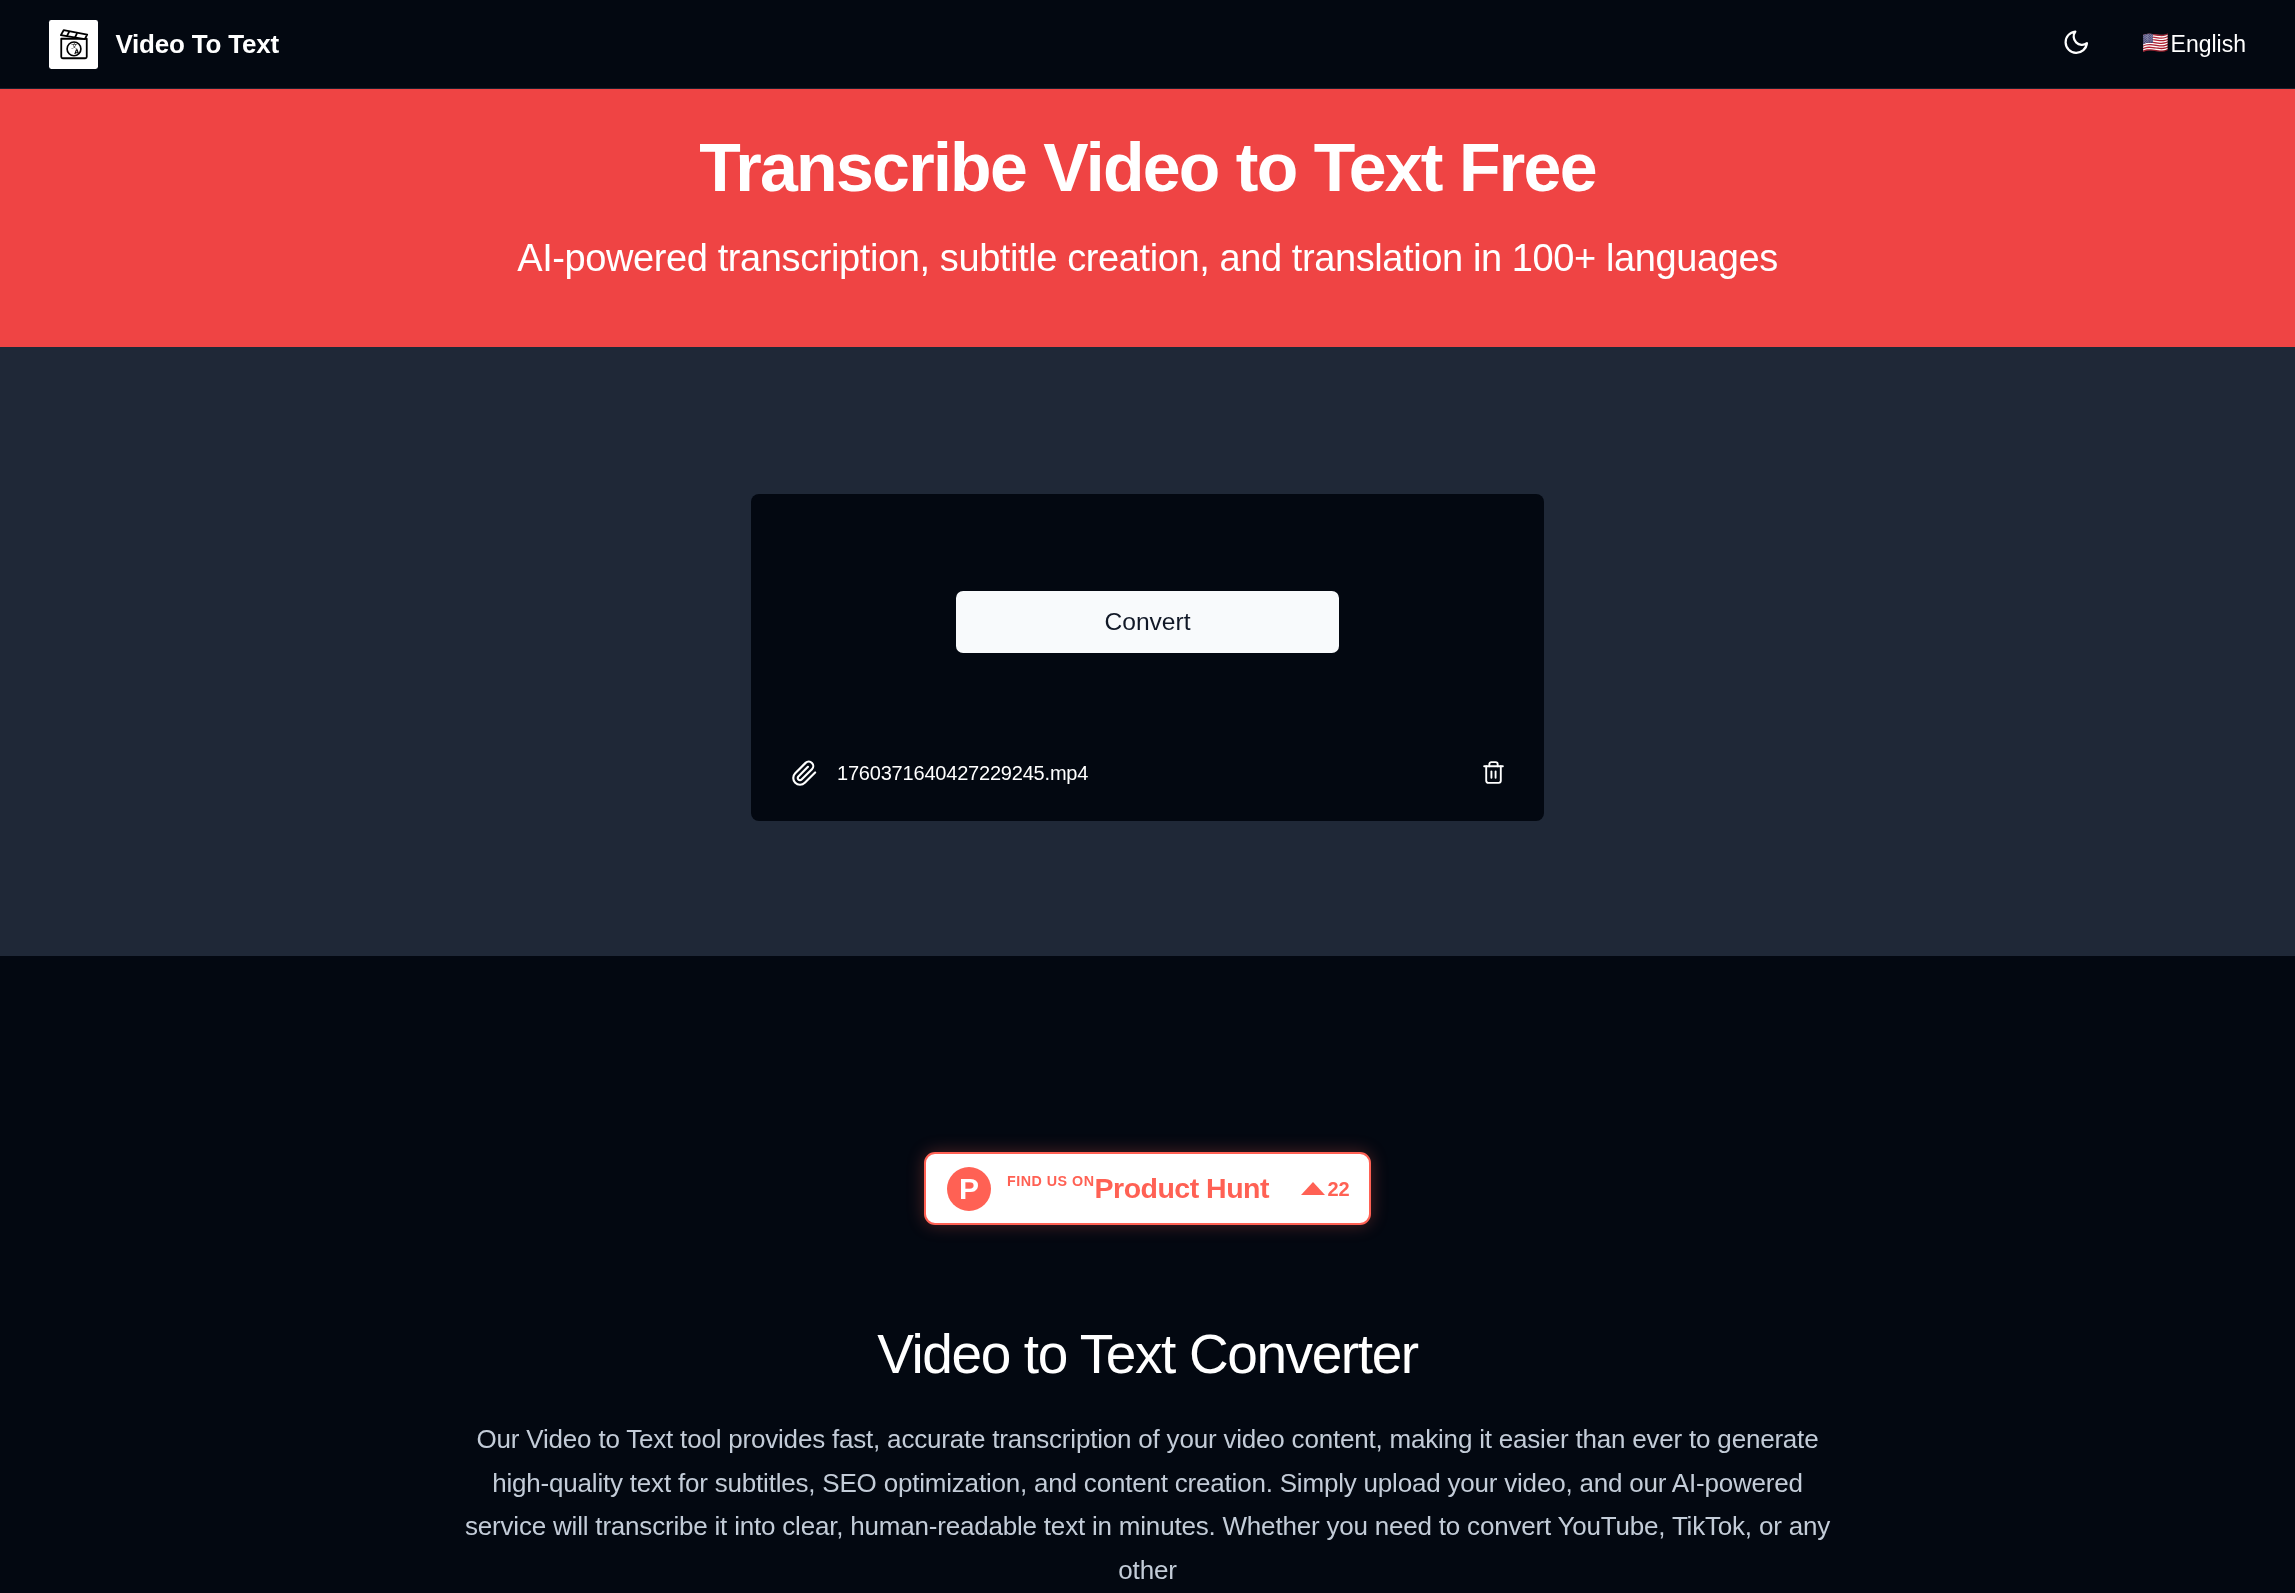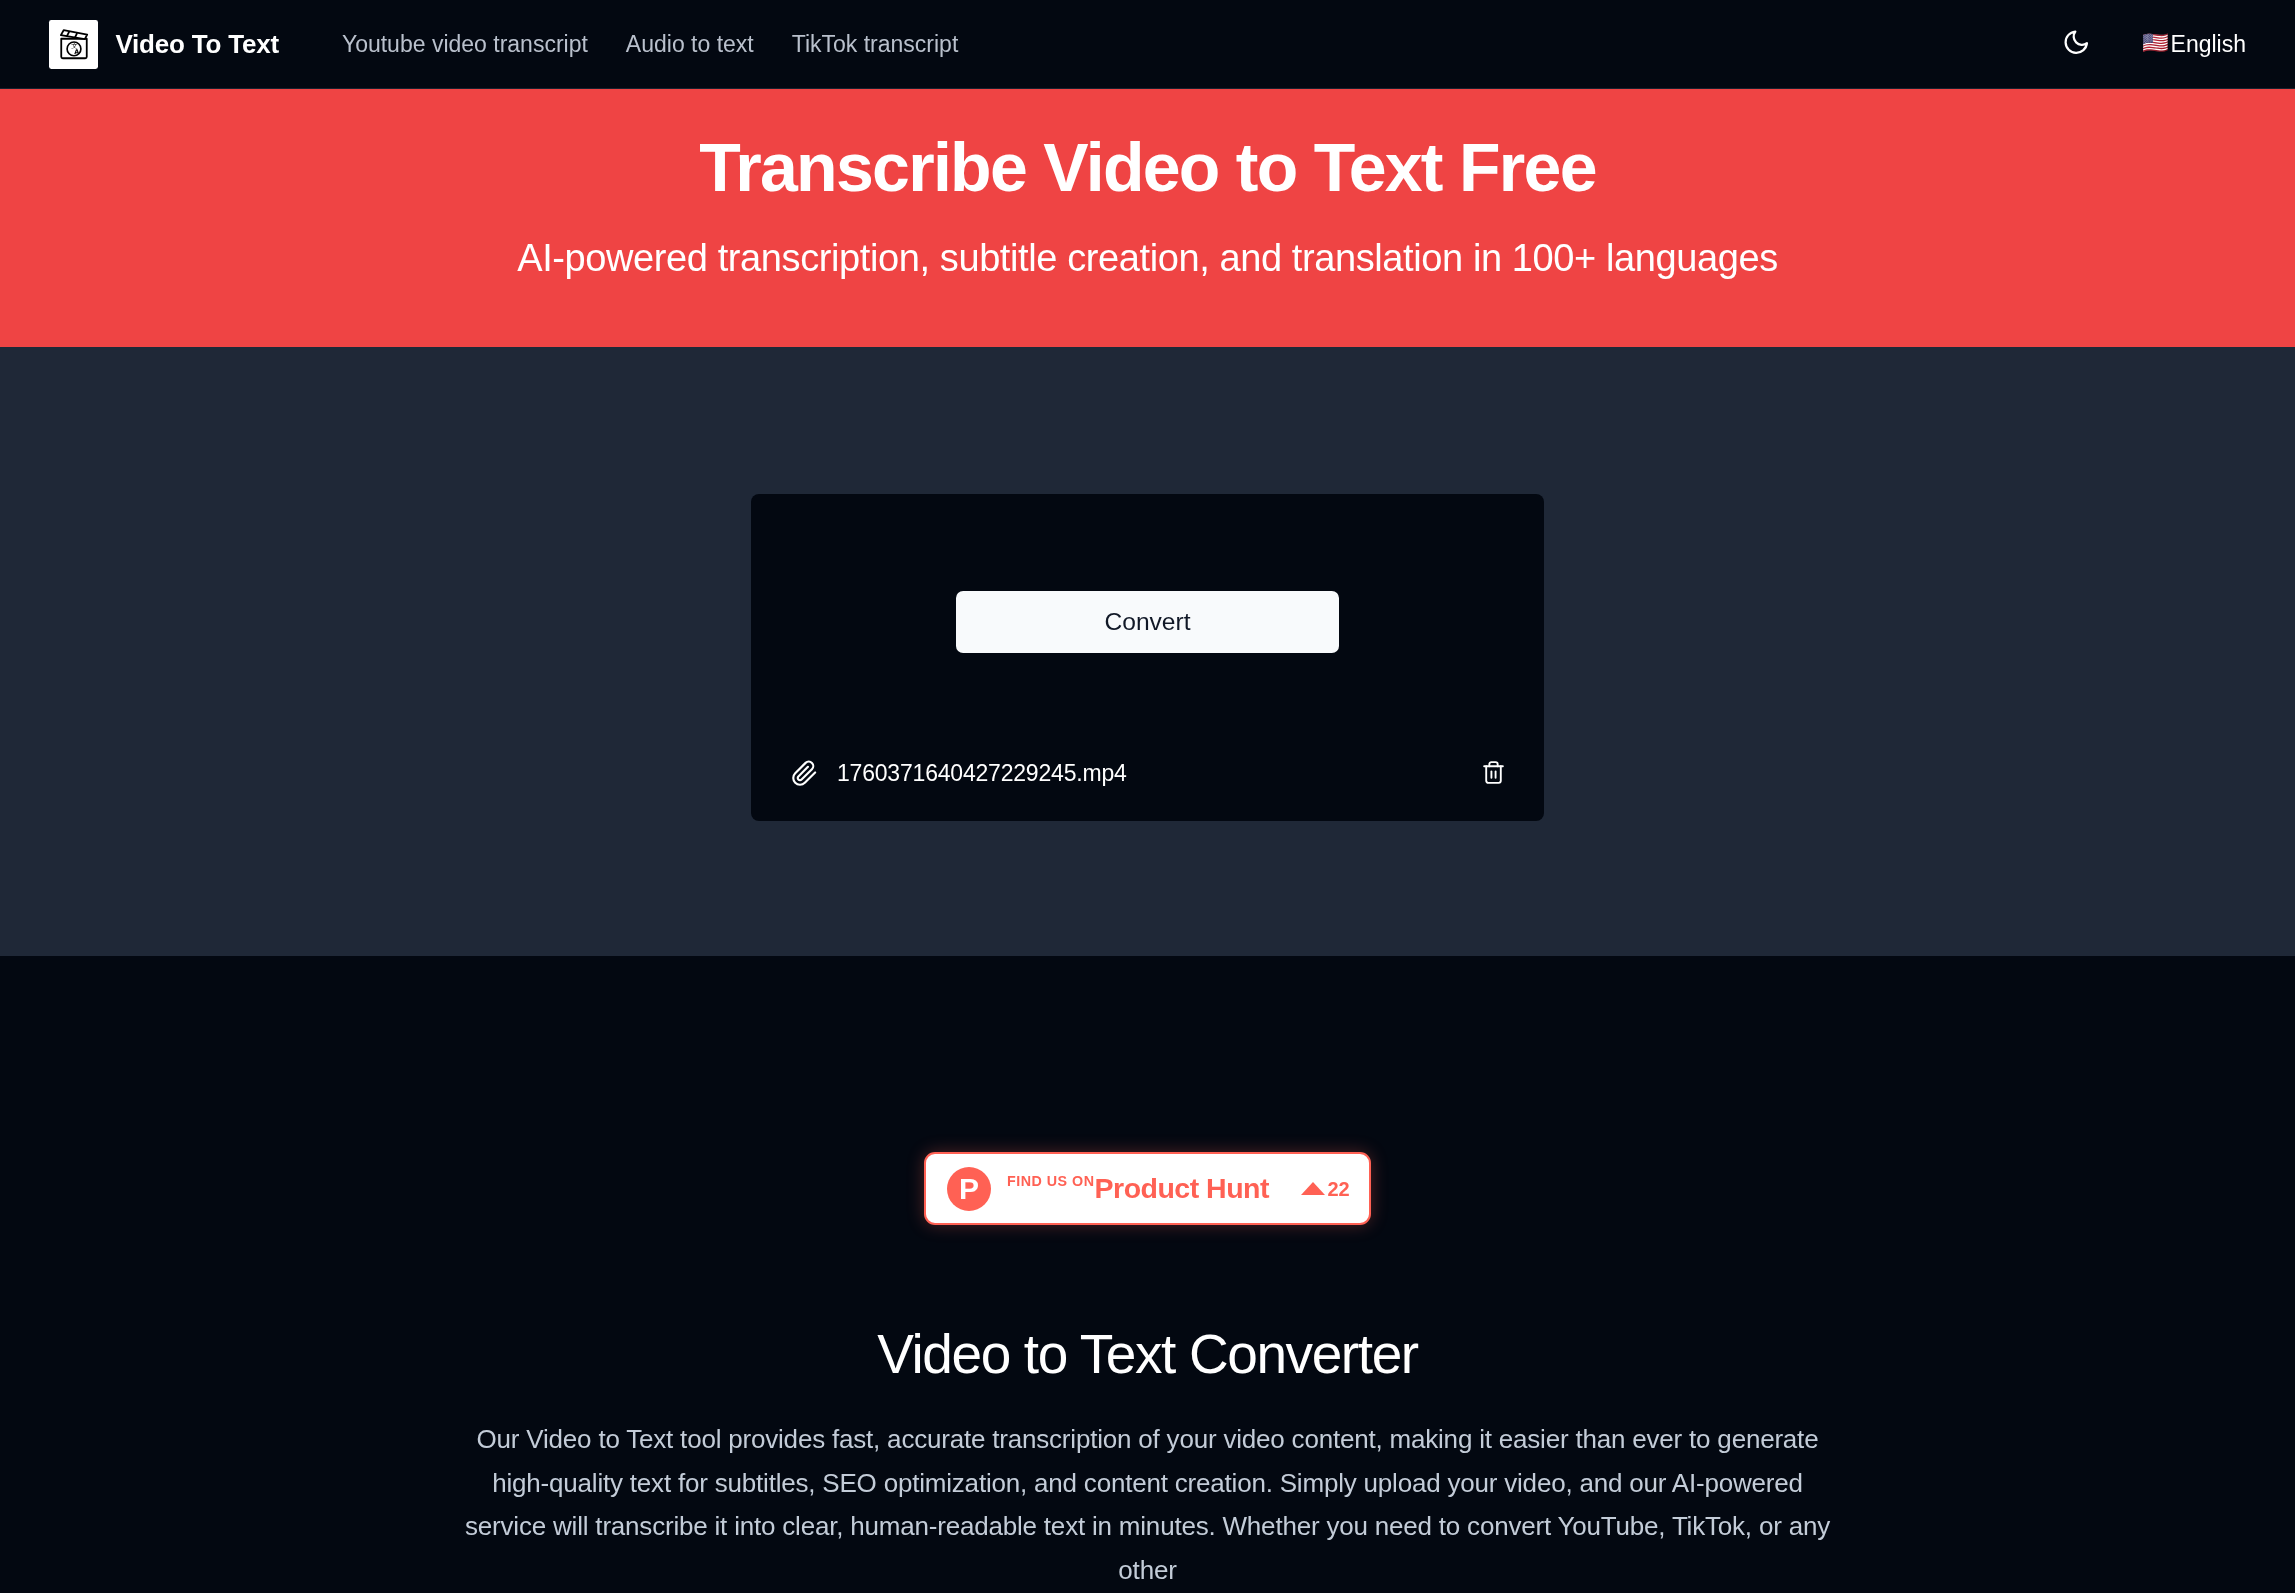--- a/index.html
+++ b/index.html
@@ -187,21 +187,21 @@
     gap: 19px;
   }
 
   .clip-icon {
     flex: none;
     display: flex;
     align-items: center;
   }
 
   .file-name {
-    font-size: 23px;
+    font-size: 20px;
     color: #ffffff;
     white-space: nowrap;
     overflow: hidden;
     text-overflow: ellipsis;
     letter-spacing: -0.2px;
     text-align: center;
   }
 
   .delete-button {
     margin-left: auto;
@@ -330,25 +330,20 @@
             <path d="M28.2 9.4 L24.8 16.1"></path>
           </g>
           <circle cx="24" cy="30.5" r="9.2" fill="none" stroke="#000000" stroke-width="2.2"></circle>
           <text x="20.4" y="29.6" font-family="DejaVu Sans, sans-serif" font-size="8.6" fill="#000000">文</text>
           <text x="24.2" y="37.2" font-family="DejaVu Sans, sans-serif" font-size="8.6" font-weight="700" fill="#000000">A</text>
         </svg>
       </span>
       <span class="brand-name">Video To Text</span>
     </a>
 
-    <nav class="nav">
-      <a class="nav-link" href="#">Youtube video transcript</a>
-      <a class="nav-link" href="#">Audio to text</a>
-      <a class="nav-link" href="#">TikTok transcript</a>
-    </nav>
 
     <div class="header-right">
       <button class="theme-toggle" type="button">
         <span>
           <svg width="28.5" height="28.5" viewBox="0 0 24 24" fill="none" stroke="#ffffff" stroke-width="1.9" stroke-linecap="round" stroke-linejoin="round" aria-hidden="true">
             <path d="M21 12.79A9 9 0 1 1 11.21 3 7 7 0 0 0 21 12.79z"></path>
           </svg>
         </span>
       </button>
 

